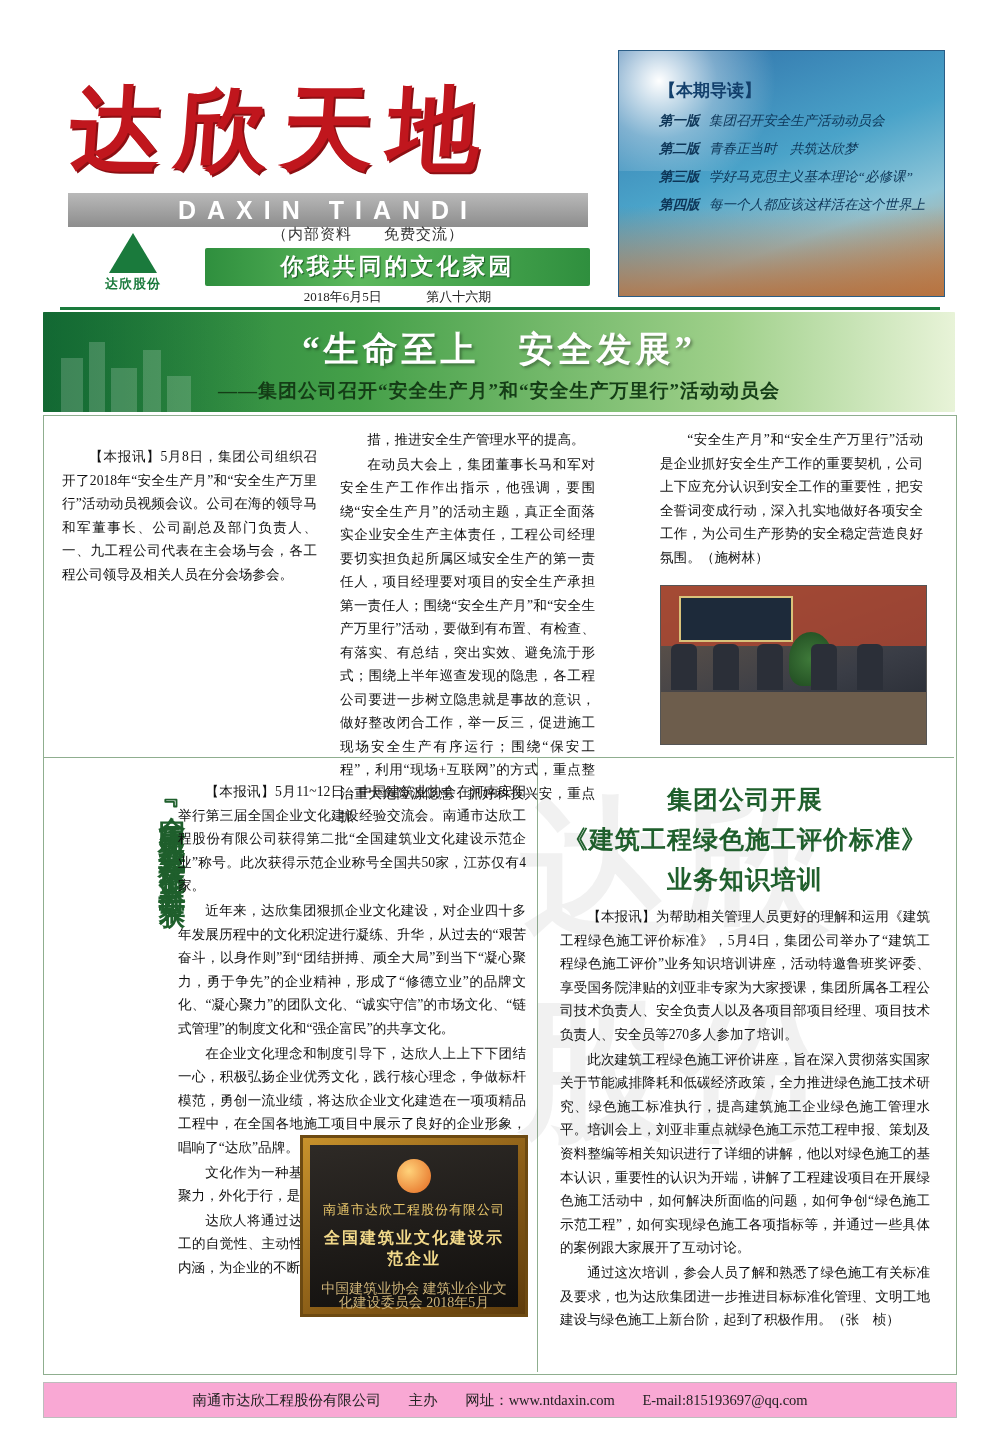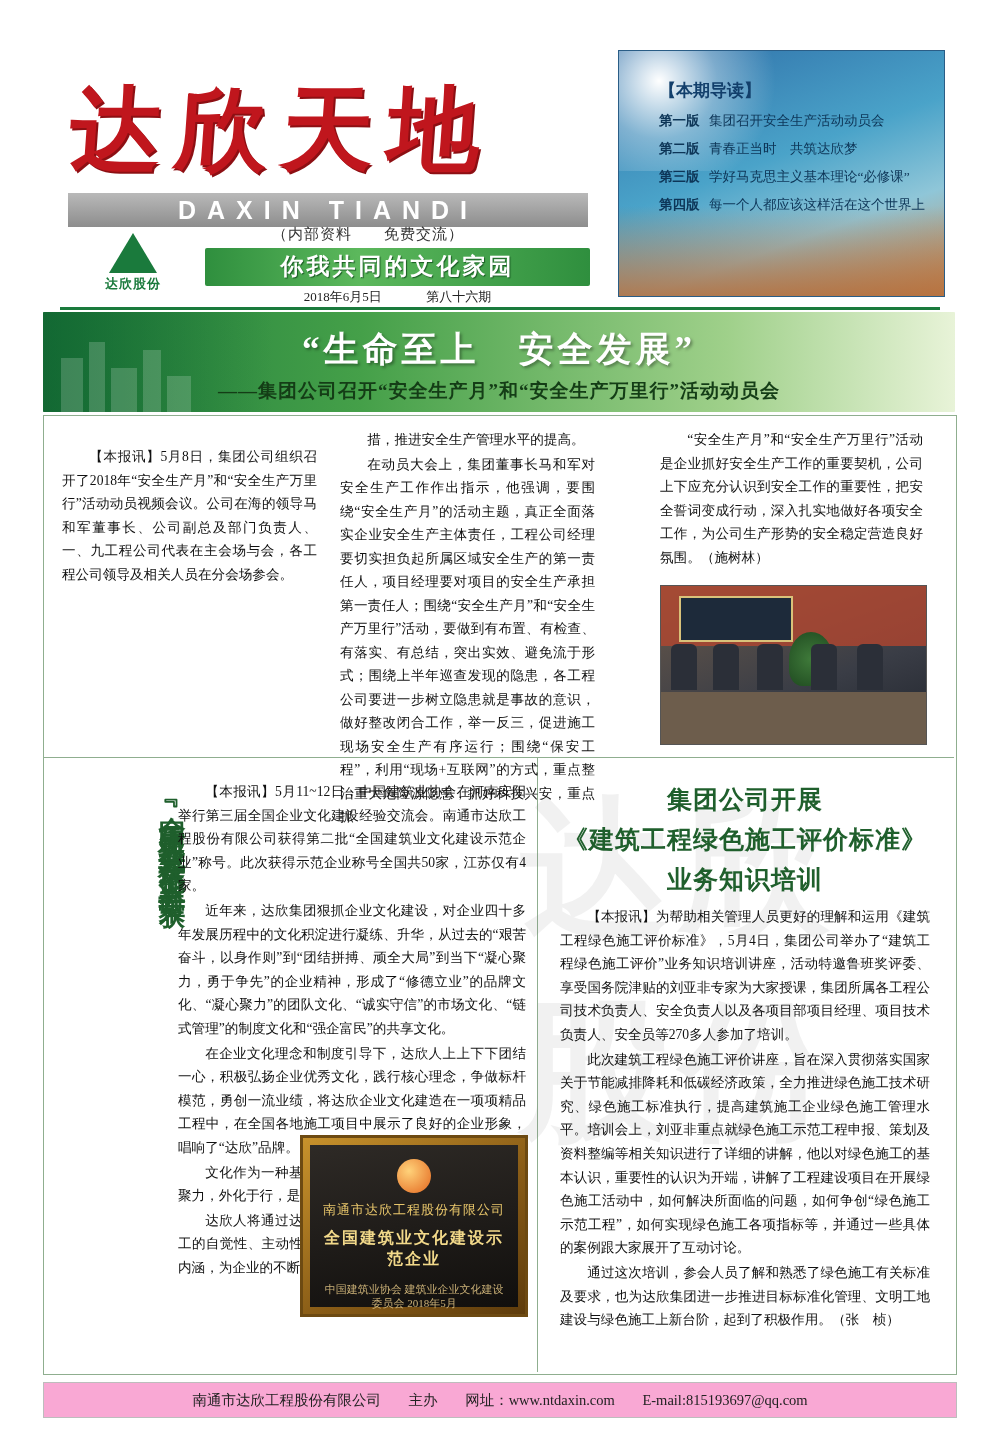--- a/index.html
+++ b/index.html
@@ -81,21 +81,21 @@
   }
   .guide:after{
     content:"";position:absolute;left:0;bottom:0;width:325px;height:90px;
     background:linear-gradient(0deg,rgba(180,110,60,.85),rgba(180,110,60,0));
   }
   .guide-title{
     position:absolute;left:40px;top:28px;font-size:17px;font-weight:bold;color:#123f6b;
     background:rgba(255,255,255,.0);z-index:3;
   }
   .guide-list{position:absolute;left:40px;top:56px;width:275px;z-index:3;}
-  .g-row{height:28px;line-height:28px;font-size:13.5px;color:#0d3557;white-space:nowrap;}
+  .g-row{height:28px;line-height:28px;font-size:13.5px;color:#0d3557;white-space:nowrap;font-style:italic;}
   .g-row b{color:#0d3557;font-weight:bold;margin-right:6px;}
 
   
   .banner{
     position:absolute;left:43px;top:312px;width:912px;height:100px;
     background:linear-gradient(90deg,#1d7a3a,#45a049 35%,#9fd08a 75%,#e8f3d8);
     overflow:hidden;border-radius:1px;
   }
   .banner .city{
     position:absolute;left:0;top:0;width:230px;height:100px;
@@ -158,21 +158,21 @@
     width:100%;height:100%;background:linear-gradient(170deg,#2e2a26,#110f0d);
     box-sizing:border-box;padding:12px 10px;text-align:center;position:relative;
   }
   .plaque-inner .sun{
     width:34px;height:34px;border-radius:50%;
     background:radial-gradient(circle at 35% 35%,#ffd27a,#e3671f);
     margin:2px auto 8px auto;
   }
   .plaque-inner .t1{font-size:13px;color:#e8c66b;letter-spacing:1px;}
   .plaque-inner .t2{font-size:16px;color:#f2d98a;font-weight:bold;margin-top:9px;letter-spacing:2px;}
-  .plaque-inner .t3{font-size:11px;color:#cbb177;margin-top:12px;line-height:14px;}
+  .plaque-inner .t3{font-size:14px;color:#cbb177;margin-top:12px;line-height:14px;}
 
   
   .br-title{
     position:absolute;left:560px;top:780px;width:370px;text-align:center;
     font-size:25px;font-weight:bold;color:#1f5f2c;line-height:40px;letter-spacing:1px;
   }
   .br-col{
     position:absolute;left:560px;top:905px;width:370px;
     font-size:13.6px;line-height:23.6px;text-align:justify;color:#111;
   }

